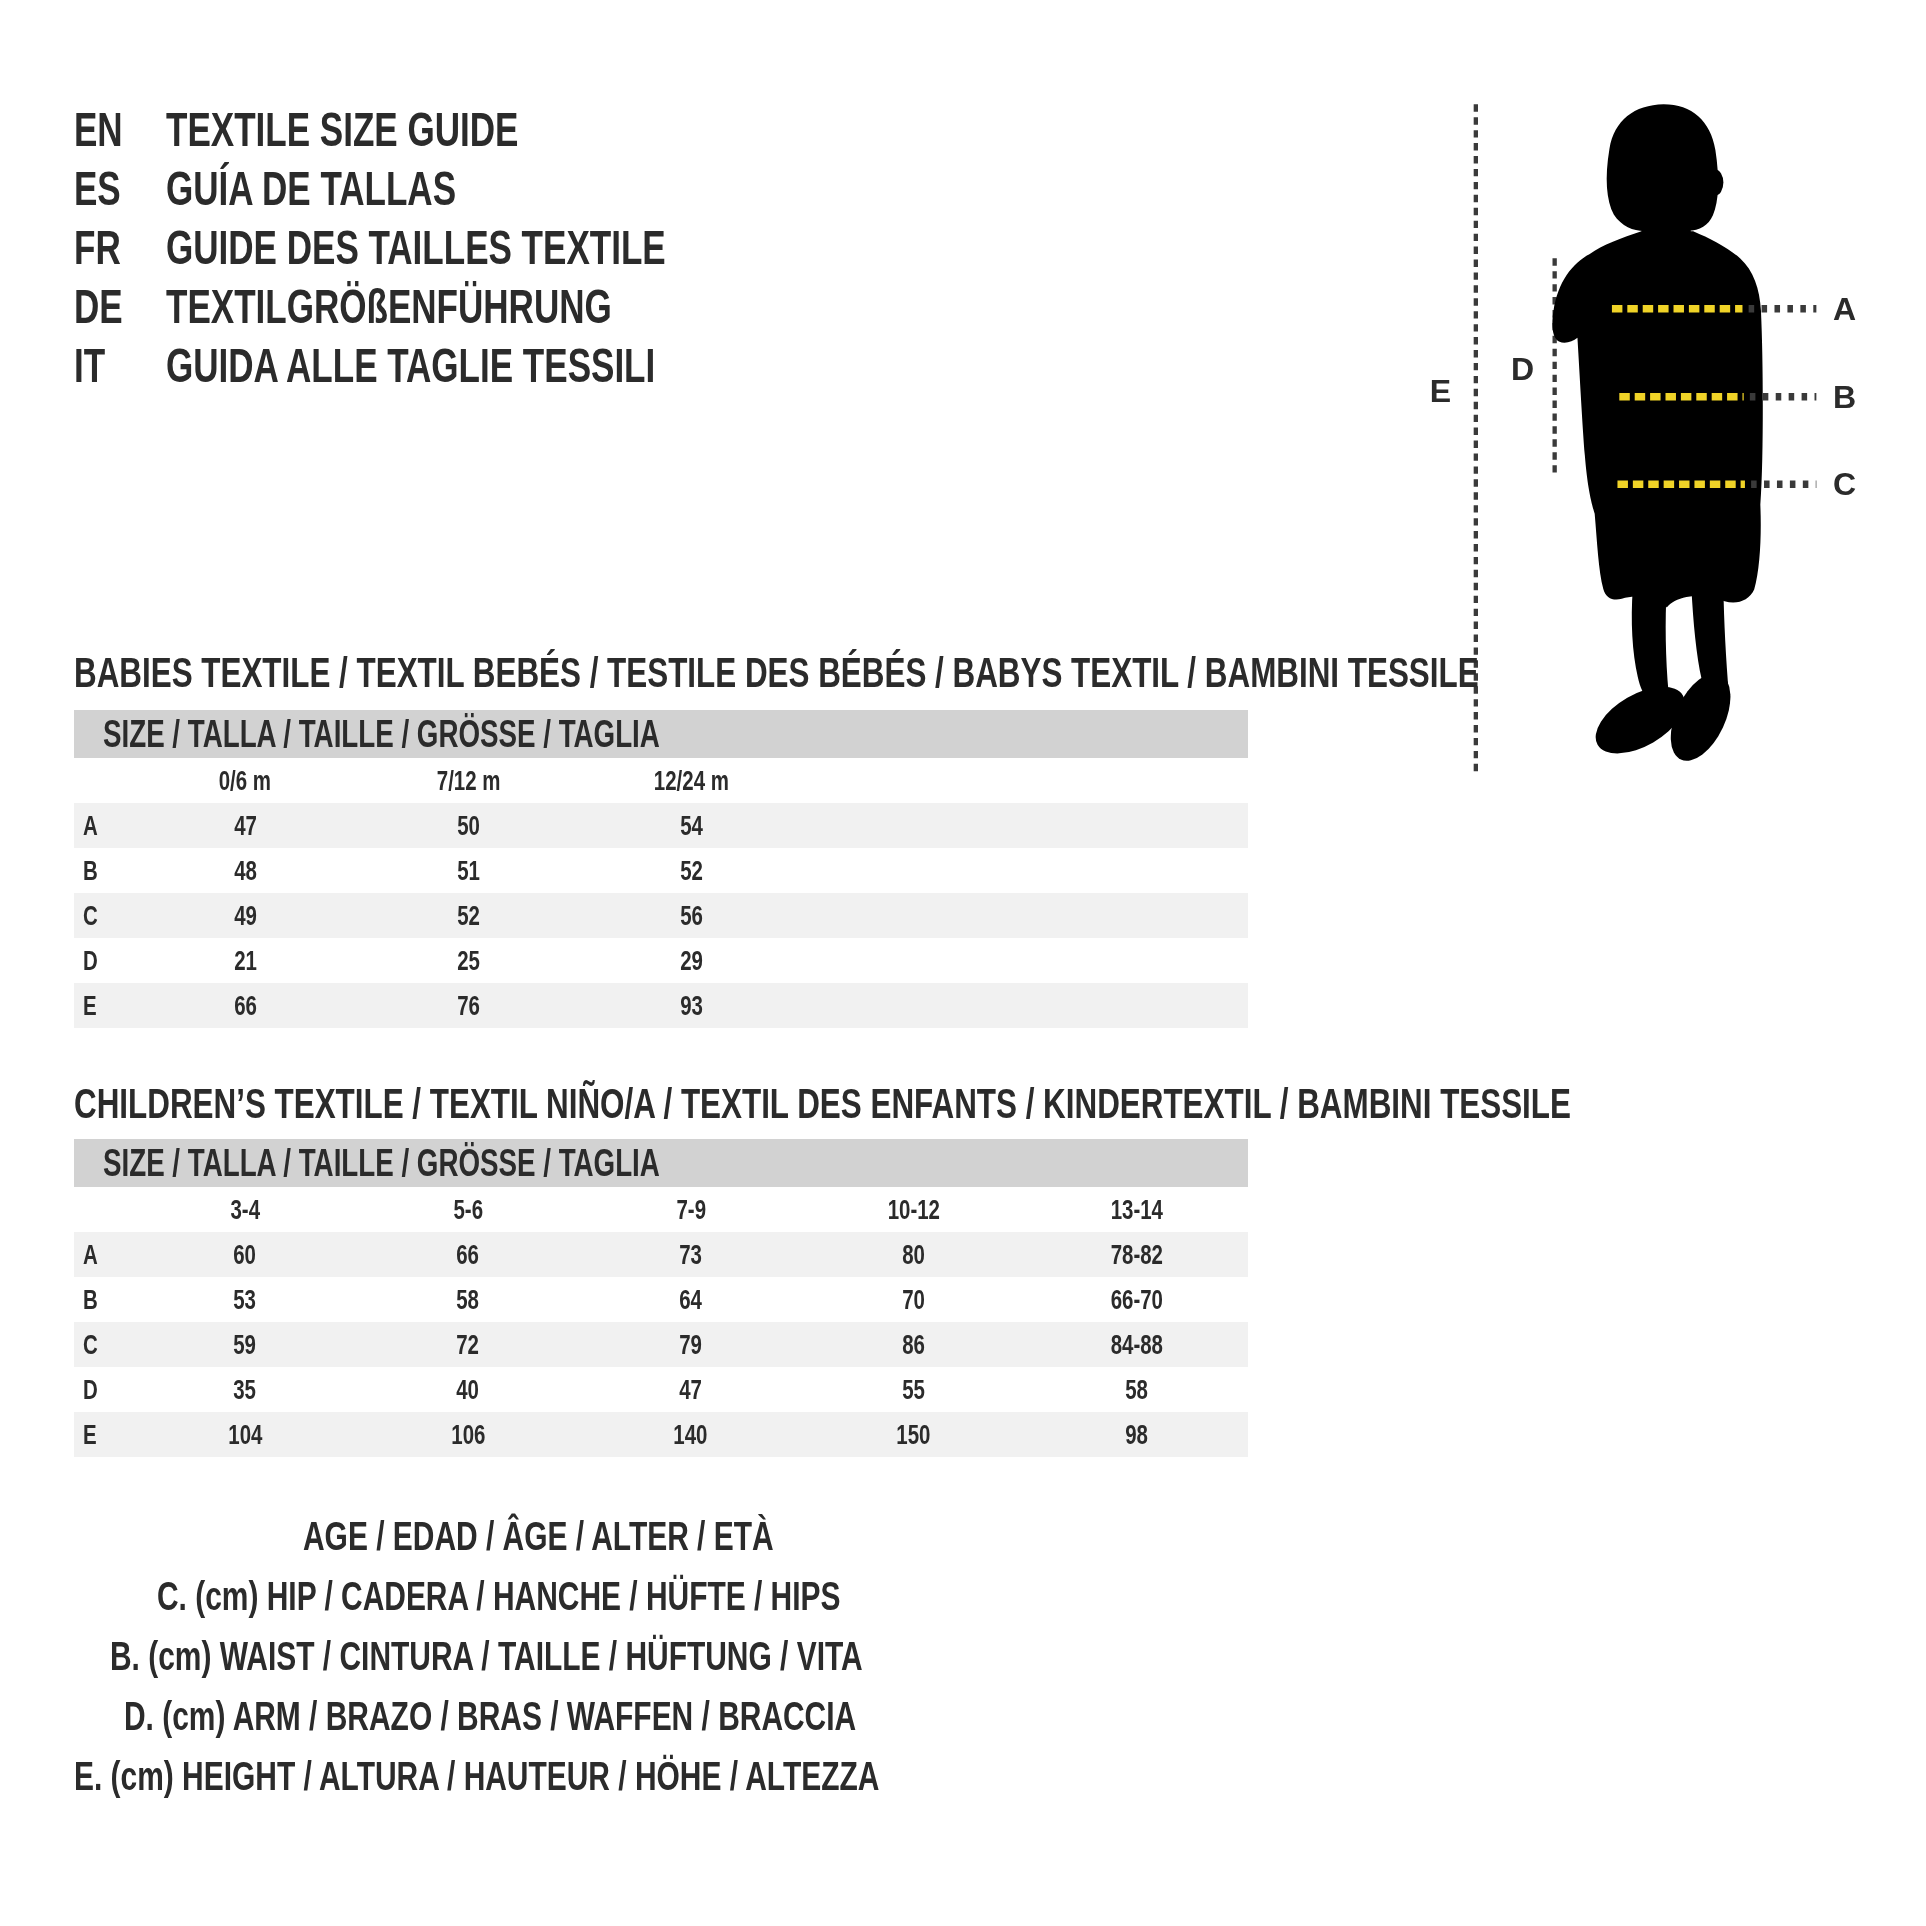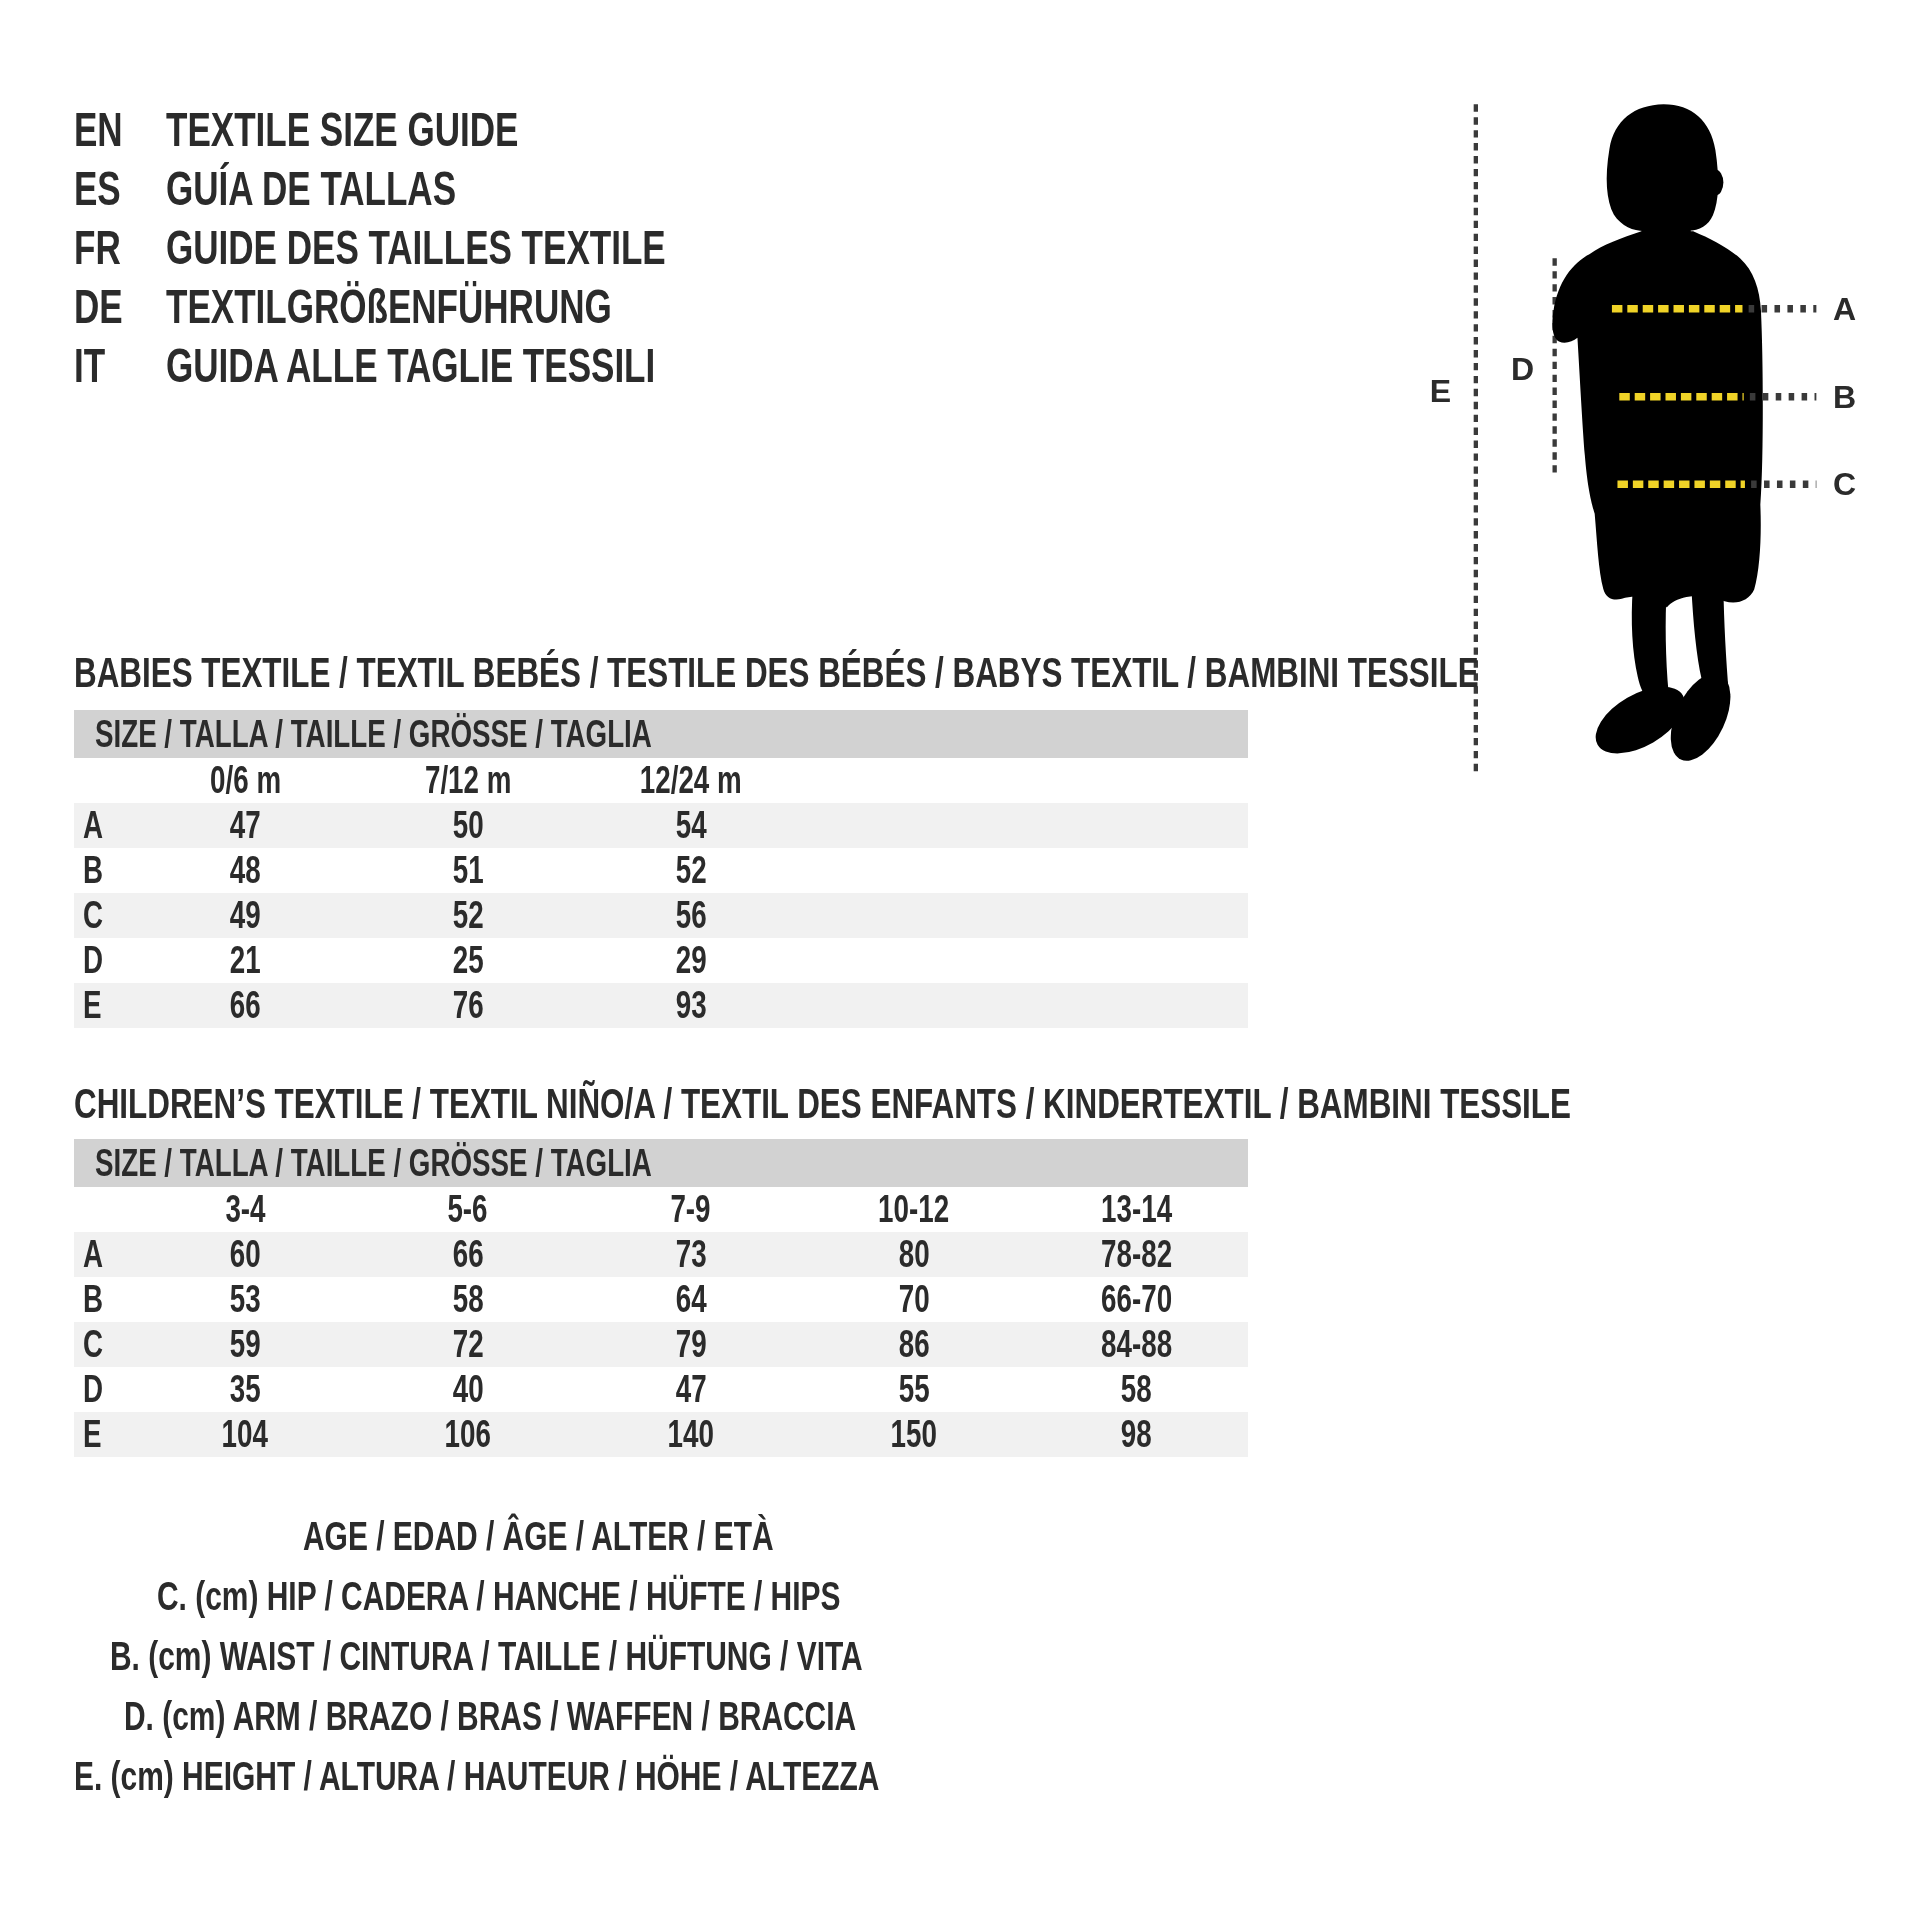--- a/index.html
+++ b/index.html
@@ -12,22 +12,22 @@
   .cond{display:inline-block;transform:scaleX(0.73);transform-origin:0 50%;white-space:nowrap;}
   .cc{display:inline-block;transform:scaleX(0.73);transform-origin:50% 50%;white-space:nowrap;}
   
   .lang-row{position:relative;height:59px;line-height:59px;font-size:48px;font-weight:700;}
   .lang-code{position:absolute;left:0;top:0;}
   .lang-title{position:absolute;left:92px;top:0;}
   
   .section-title{font-size:43px;font-weight:700;line-height:57px;}
   
   .size-table{width:1174px;}
-  .bar{box-sizing:border-box;width:1174px;height:48px;background:#D2D2D2;display:flex;align-items:center;padding-left:21px;font-size:38px;font-weight:700;}
-  .colrow,.trow{display:flex;height:45px;font-size:38px;font-weight:700;align-items:stretch;}
+  .bar{box-sizing:border-box;width:1174px;height:48px;background:#D2D2D2;display:flex;align-items:center;padding-left:29px;font-size:38px;font-weight:700;}
+  .colrow,.trow{display:flex;height:45px;font-size:28px;font-weight:700;align-items:stretch;}
   .trow.stripe{background:#F1F1F1;}
   .cell-label{width:51px;padding-left:8.6px;display:flex;align-items:center;}
   .cell{width:223px;display:flex;align-items:center;justify-content:center;}
   
   .legend-line{height:60px;line-height:60px;font-size:41px;font-weight:700;text-align:center;}
   svg text{font-family:"Liberation Sans",sans-serif;font-weight:700;font-size:52px;fill:#2B2B2B;}
 </style>
 </head>
 <body>
 

